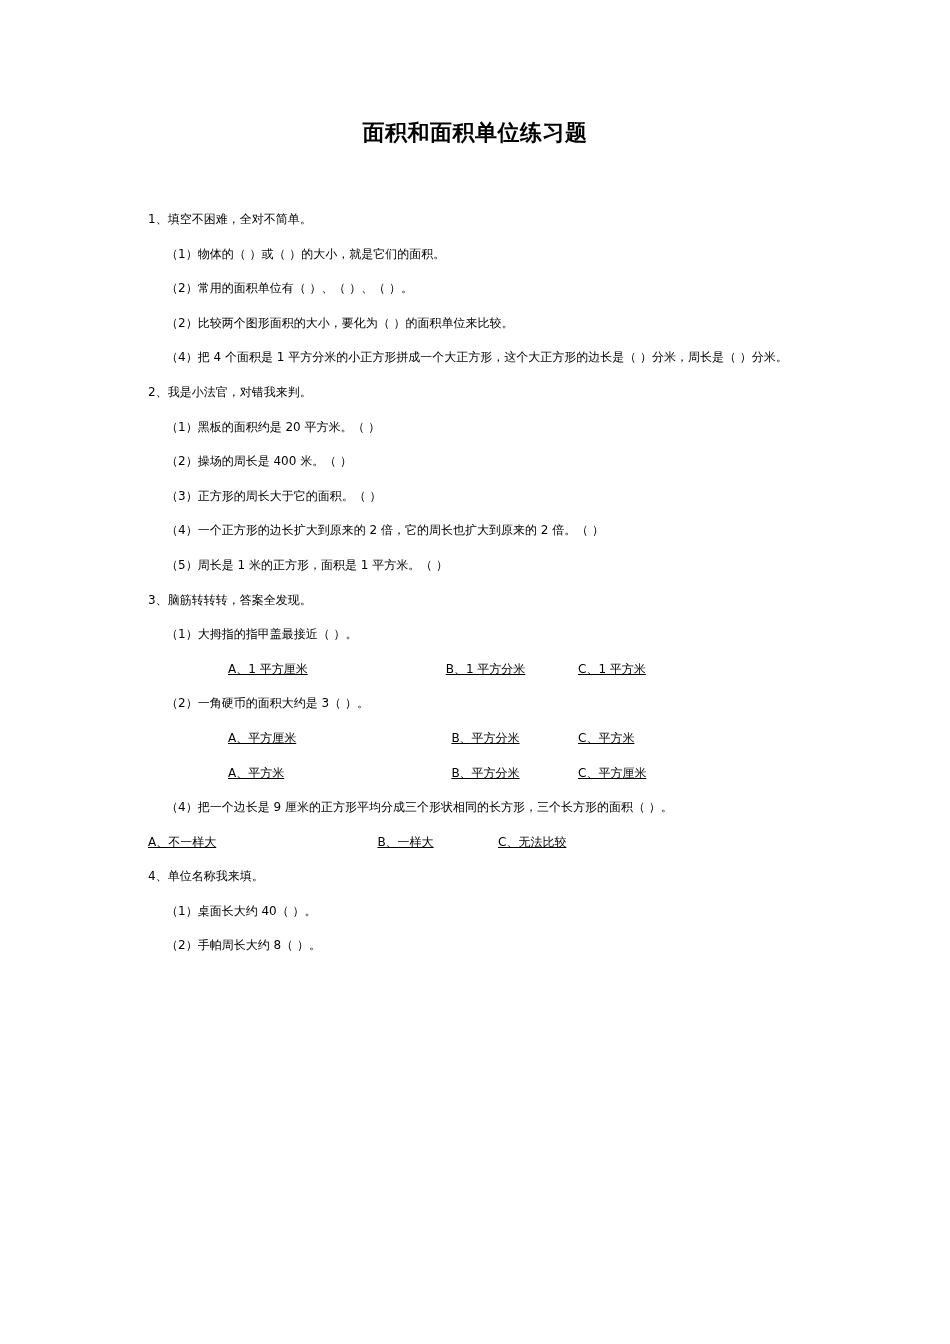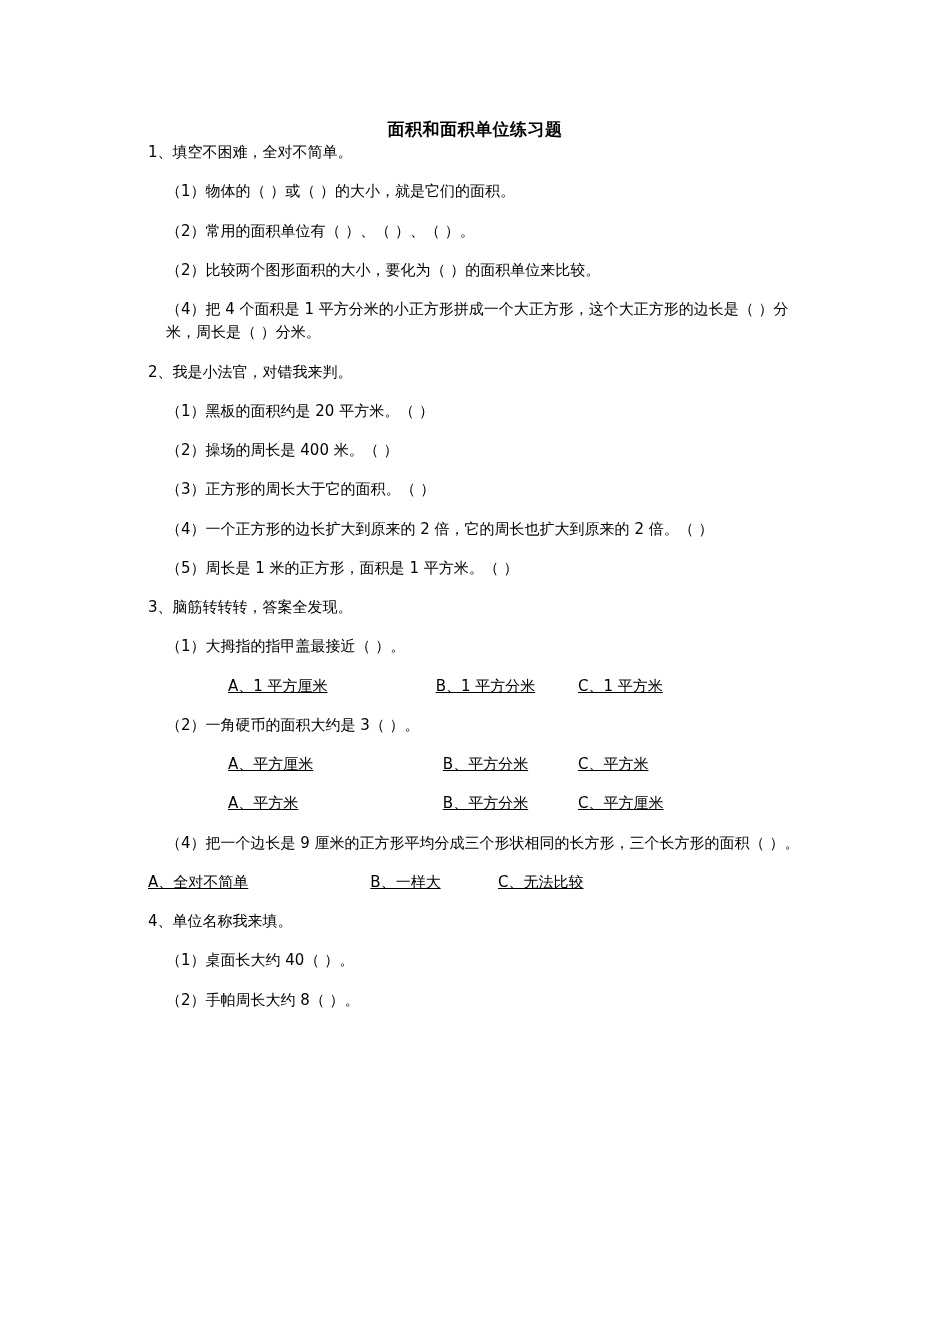--- a/index.html
+++ b/index.html
@@ -15,27 +15,28 @@
   }
   .page {
     position: relative;
     width: 950px;
     height: 1344px;
     box-sizing: border-box;
     padding: 0 148px 0 148px;
   }
   .doc-title {
     text-align: center;
-    font-size: 17px;
+    font-size: 22px;
     font-weight: bold;
     margin-top: 118px;
     letter-spacing: 0.5px;
   }
   .content {
-    font-size: 15px;
+    margin-top: 62px;
+    font-size: 12px;
     line-height: 1.55;
   }
   .q-main {
     margin: 0 0 16px 0;
     text-indent: 0;
   }
   .q-sub {
     margin: 0 0 16px 0;
     padding-left: 18px;
     text-indent: 0;
@@ -97,21 +98,21 @@
     </div>
 
     <div class="options">
       <span class="opt opt-a">A、平方米</span>
       <span class="opt opt-b">B、平方分米</span>
       <span class="opt opt-c">C、平方厘米</span>
     </div>
 
     <p class="q-sub">（4）把一个边长是 9 厘米的正方形平均分成三个形状相同的长方形，三个长方形的面积（      ）。</p>
     <div class="options flush">
-      <span class="opt opt-a">A、全对不简单</span>
+      <span class="opt opt-a">A、不一样大</span>
       <span class="opt opt-b">B、一样大</span>
       <span class="opt opt-c">C、无法比较</span>
     </div>
 
     <p class="q-main">4、单位名称我来填。</p>
     <p class="q-sub">（1）桌面长大约 40（        ）。</p>
     <p class="q-sub">（2）手帕周长大约 8（        ）。</p>
 
   </div>
 </div>

